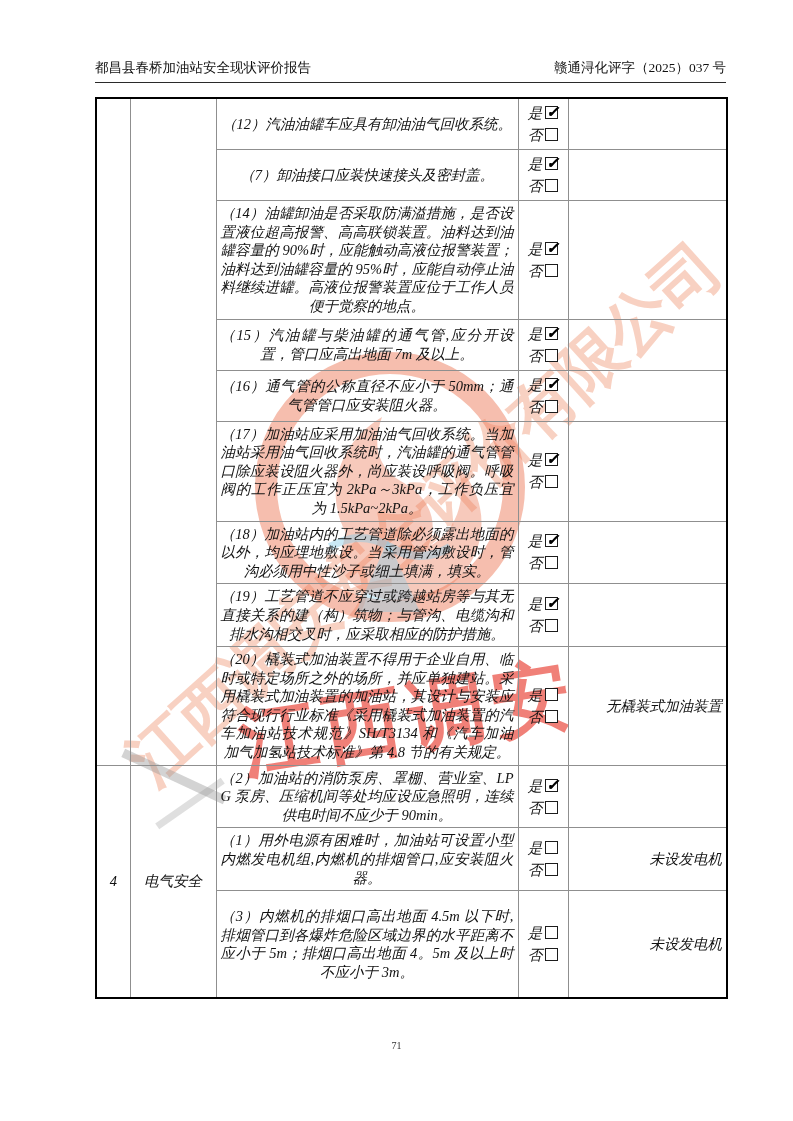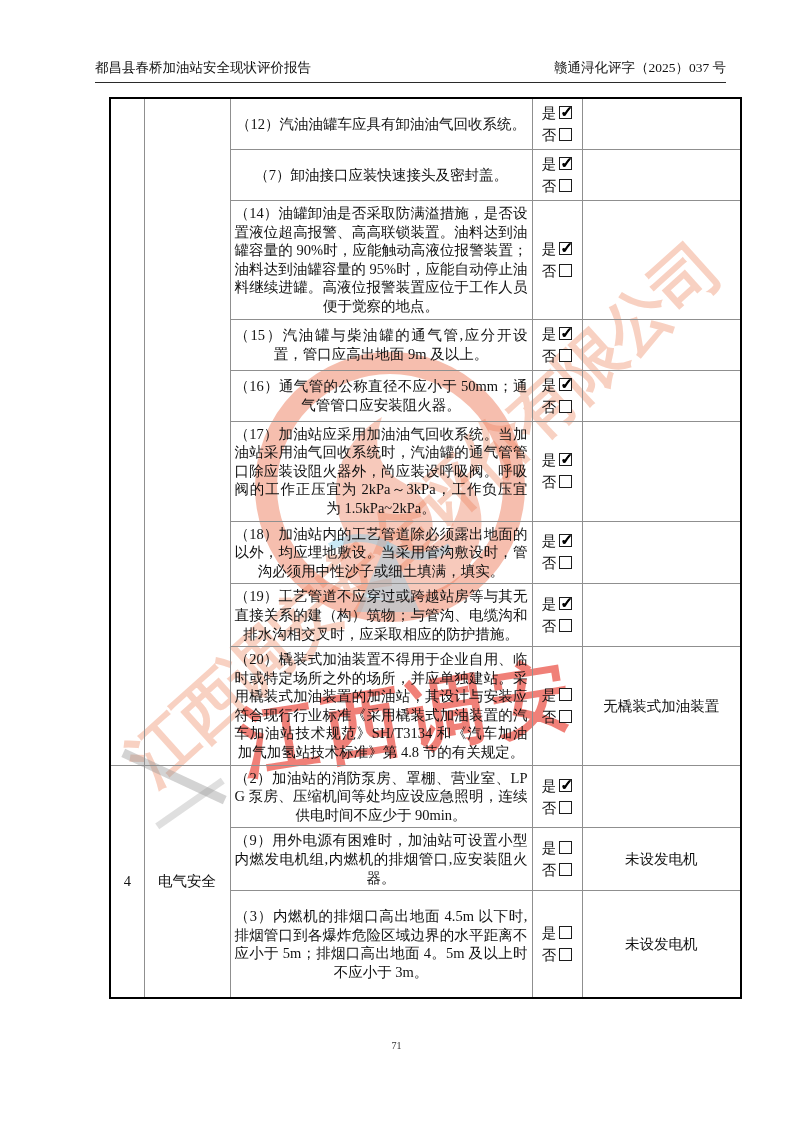--- a/index.html
+++ b/index.html
@@ -10,37 +10,38 @@
   }
   
   .page-header{
     position:absolute;left:95px;top:60px;width:631px;
     display:flex;justify-content:space-between;align-items:center;
     font-size:13.5px;line-height:16px;
     border-bottom:1.6px solid #2a2a2a;padding-bottom:6px;
   }
   
   table.checklist{
-    position:absolute;left:109px;top:97px;width:631px;
+    position:absolute;left:95px;top:97px;width:631px;
     border-collapse:collapse;table-layout:fixed;
     border:2.5px solid #000;
+    font-style:italic;
   }
   table.checklist td{
     border:1px solid #8f8f8f;
     font-size:14.5px;line-height:18.6px;
     vertical-align:middle;padding:3px 4px;
     word-break:break-all;
   }
   td.seq,td.cat{text-align:center;font-size:15px;padding:2px;}
   td.item{
     text-align:justify;text-align-last:center;text-justify:inter-character;
     padding:4px 4px;
   }
   td.yesno{text-align:center;padding:2px 1px;}
-  td.remark{text-align:center;padding:2px;}
+  td.remark{text-align:right;padding:2px;}
   .yn-line{height:22px;line-height:22px;white-space:nowrap;}
   .cb{
     display:inline-block;width:11px;height:11px;border:1.5px solid #1c1c1c;
     vertical-align:-1px;margin-left:3px;position:relative;background:#fff;
   }
   .cb.checked::after{
     content:"\2713";position:absolute;left:0px;top:-6px;
     font-size:15px;font-weight:bold;color:#000;
     text-shadow:0.6px 0 0 #000;
   }
@@ -144,21 +145,21 @@
       </tr>
       <tr>
         <td class="item">（14）油罐卸油是否采取防满溢措施，是否设置液位超高报警、高高联锁装置。油料达到油罐容量的 90%时，应能触动高液位报警装置；油料达到油罐容量的 95%时，应能自动停止油料继续进罐。高液位报警装置应位于工作人员便于觉察的地点。</td>
         <td class="yesno">
           <div class="yn-line"><span>是</span><span class="cb checked"></span></div>
           <div class="yn-line"><span>否</span><span class="cb"></span></div>
         </td>
         <td class="remark"></td>
       </tr>
       <tr>
-        <td class="item">（15）汽油罐与柴油罐的通气管,应分开设置，管口应高出地面 9m 及以上。</td>
+        <td class="item">（15）汽油罐与柴油罐的通气管,应分开设置，管口应高出地面 7m 及以上。</td>
         <td class="yesno">
           <div class="yn-line"><span>是</span><span class="cb checked"></span></div>
           <div class="yn-line"><span>否</span><span class="cb"></span></div>
         </td>
         <td class="remark"></td>
       </tr>
       <tr>
         <td class="item">（16）通气管的公称直径不应小于 50mm；通气管管口应安装阻火器。</td>
         <td class="yesno">
           <div class="yn-line"><span>是</span><span class="cb checked"></span></div>
@@ -202,21 +203,21 @@
         <td class="seq" rowspan="3">4</td>
         <td class="cat" rowspan="3">电气安全</td>
         <td class="item">（2）加油站的消防泵房、罩棚、营业室、LPG 泵房、压缩机间等处均应设应急照明，连续供电时间不应少于 90min。</td>
         <td class="yesno">
           <div class="yn-line"><span>是</span><span class="cb checked"></span></div>
           <div class="yn-line"><span>否</span><span class="cb"></span></div>
         </td>
         <td class="remark"></td>
       </tr>
       <tr>
-        <td class="item">（9）用外电源有困难时，加油站可设置小型内燃发电机组,内燃机的排烟管口,应安装阻火器。</td>
+        <td class="item">（1）用外电源有困难时，加油站可设置小型内燃发电机组,内燃机的排烟管口,应安装阻火器。</td>
         <td class="yesno">
           <div class="yn-line"><span>是</span><span class="cb"></span></div>
           <div class="yn-line"><span>否</span><span class="cb"></span></div>
         </td>
         <td class="remark">未设发电机</td>
       </tr>
       <tr class="last-tall">
         <td class="item">（3）内燃机的排烟口高出地面 4.5m 以下时,排烟管口到各爆炸危险区域边界的水平距离不应小于 5m；排烟口高出地面 4。5m 及以上时不应小于 3m。</td>
         <td class="yesno">
           <div class="yn-line"><span>是</span><span class="cb"></span></div>

